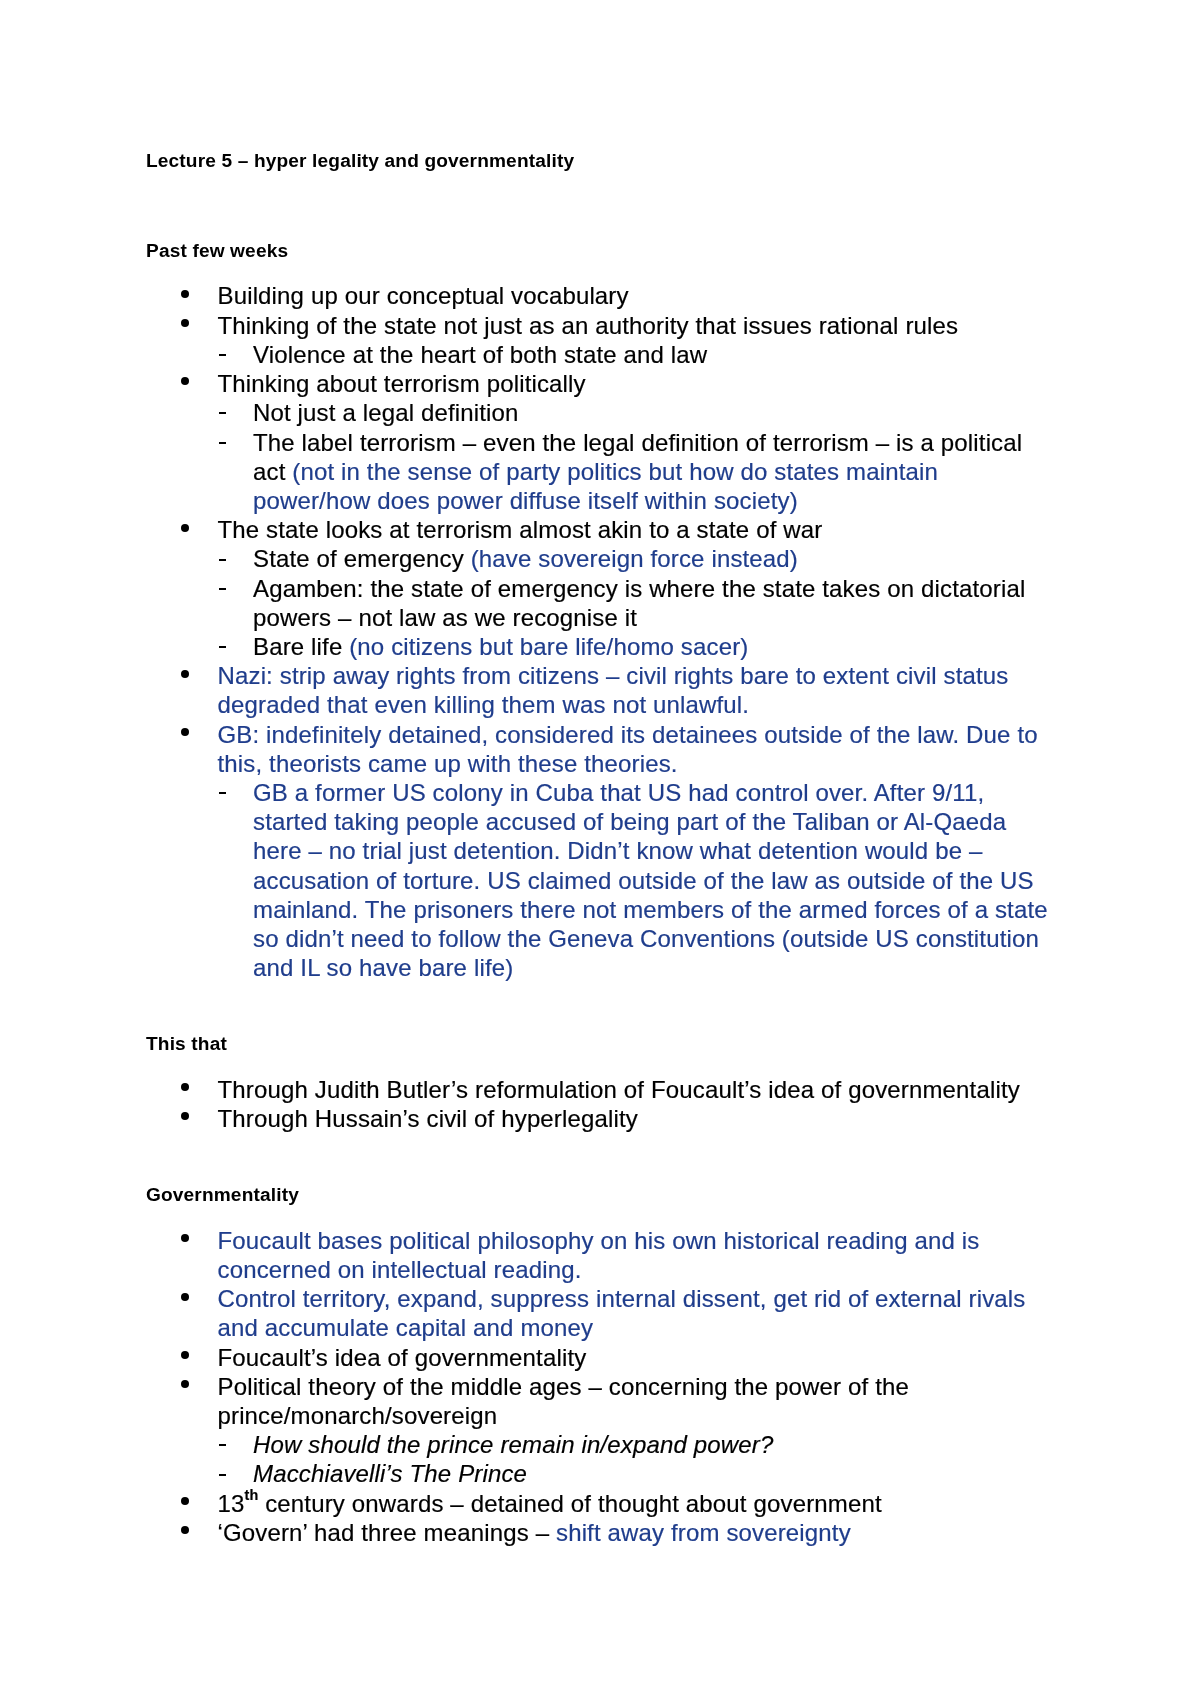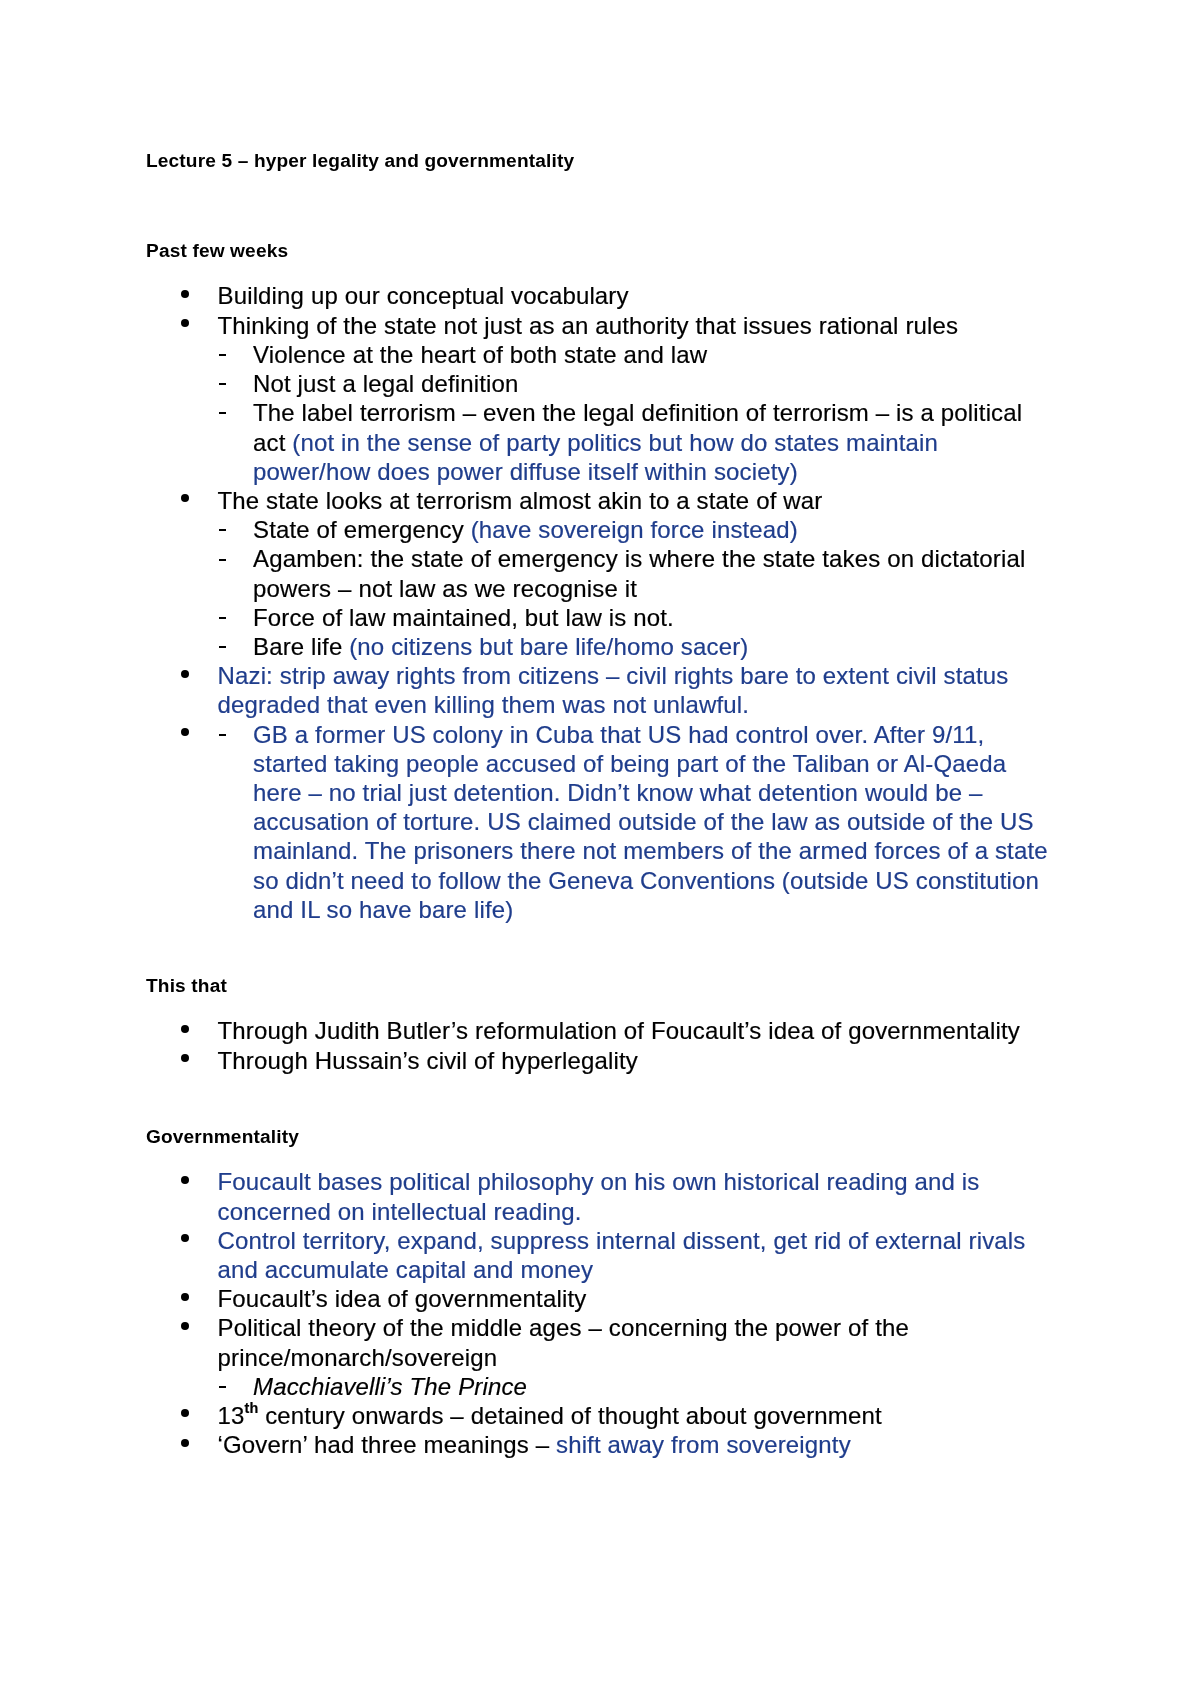--- a/index.html
+++ b/index.html
@@ -28,45 +28,45 @@
 <div class="page">
  <div class="doc">
   <div class="ttl">Lecture 5 – hyper legality and governmentality</div>
   <div class="sp-title"></div>
   <div class="hd">Past few weeks</div>
   <div class="sp-head"></div>
   <ul class="blist">
    <li class="item l1"><span class="bullet-dot"></span><span>Building up our conceptual vocabulary</span></li>
    <li class="item l1"><span class="bullet-dot"></span><span>Thinking of the state not just as an authority that issues rational rules</span></li>
    <li class="item l2"><span class="dash-mark"></span><span>Violence at the heart of both state and law</span></li>
+   <li class="item l1"><span class="bullet-dot"></span><span>Thinking about terrorism politically</span></li>
    <li class="item l2"><span class="dash-mark"></span><span>Not just a legal definition</span></li>
    <li class="item l2"><span class="dash-mark"></span><span>The label terrorism – even the legal definition of terrorism – is a political act </span><span class="blue">(not in the sense of party politics but how do states maintain power/how does power diffuse itself within society)</span></li>
    <li class="item l1"><span class="bullet-dot"></span><span>The state looks at terrorism almost akin to a state of war</span></li>
    <li class="item l2"><span class="dash-mark"></span><span>State of emergency </span><span class="blue">(have sovereign force instead)</span></li>
    <li class="item l2"><span class="dash-mark"></span><span>Agamben: the state of emergency is where the state takes on dictatorial powers – not law as we recognise it</span></li>
-   <li class="item l2"><span class="dash-mark"></span><span>Force of law maintained, but law is not.</span></li>
    <li class="item l2"><span class="dash-mark"></span><span>Bare life </span><span class="blue">(no citizens but bare life/homo sacer)</span></li>
    <li class="item l1"><span class="bullet-dot"></span><span class="blue">Nazi: strip away rights from citizens – civil rights bare to extent civil status degraded that even killing them was not unlawful.</span></li>
-   <li class="item l1"><span class="bullet-dot"></span></li>
+   <li class="item l1"><span class="bullet-dot"></span><span class="blue">GB: indefinitely detained, considered its detainees outside of the law. Due to this, theorists came up with these theories.</span></li>
    <li class="item l2"><span class="dash-mark"></span><span class="blue">GB a former US colony in Cuba that US had control over. After 9/11, started taking people accused of being part of the Taliban or Al-Qaeda here – no trial just detention. Didn’t know what detention would be – accusation of torture. US claimed outside of the law as outside of the US mainland. The prisoners there not members of the armed forces of a state so didn’t need to follow the Geneva Conventions (outside US constitution and IL so have bare life)</span></li>
   </ul>
   <div class="sp-sec"></div>
   <div class="hd">This that</div>
   <div class="sp-head"></div>
   <ul class="blist">
    <li class="item l1"><span class="bullet-dot"></span><span>Through Judith Butler’s reformulation of Foucault’s idea of governmentality</span></li>
    <li class="item l1"><span class="bullet-dot"></span><span>Through Hussain’s civil of hyperlegality</span></li>
   </ul>
   <div class="sp-sec"></div>
   <div class="hd">Governmentality</div>
   <div class="sp-head"></div>
   <ul class="blist">
    <li class="item l1"><span class="bullet-dot"></span><span class="blue">Foucault bases political philosophy on his own historical reading and is concerned on intellectual reading.</span></li>
    <li class="item l1"><span class="bullet-dot"></span><span class="blue">Control territory, expand, suppress internal dissent, get rid of external rivals and accumulate capital and money</span></li>
    <li class="item l1"><span class="bullet-dot"></span><span>Foucault’s idea of governmentality</span></li>
    <li class="item l1"><span class="bullet-dot"></span><span>Political theory of the middle ages – concerning the power of the prince/monarch/sovereign</span></li>
-   <li class="item l2 it"><span class="dash-mark"></span></li>
+   <li class="item l2 it"><span class="dash-mark"></span><span>How should the prince remain in/expand power?</span></li>
    <li class="item l2 it"><span class="dash-mark"></span><span>Macchiavelli’s The Prince</span></li>
    <li class="item l1"><span class="bullet-dot"></span><span>13</span><span class="sup">th</span><span> century onwards – detained of thought about government</span></li>
    <li class="item l1"><span class="bullet-dot"></span><span>‘Govern’ had three meanings – </span><span class="blue">shift away from sovereignty</span></li>
   </ul>
  </div>
 </div>
 
 </body></html>

